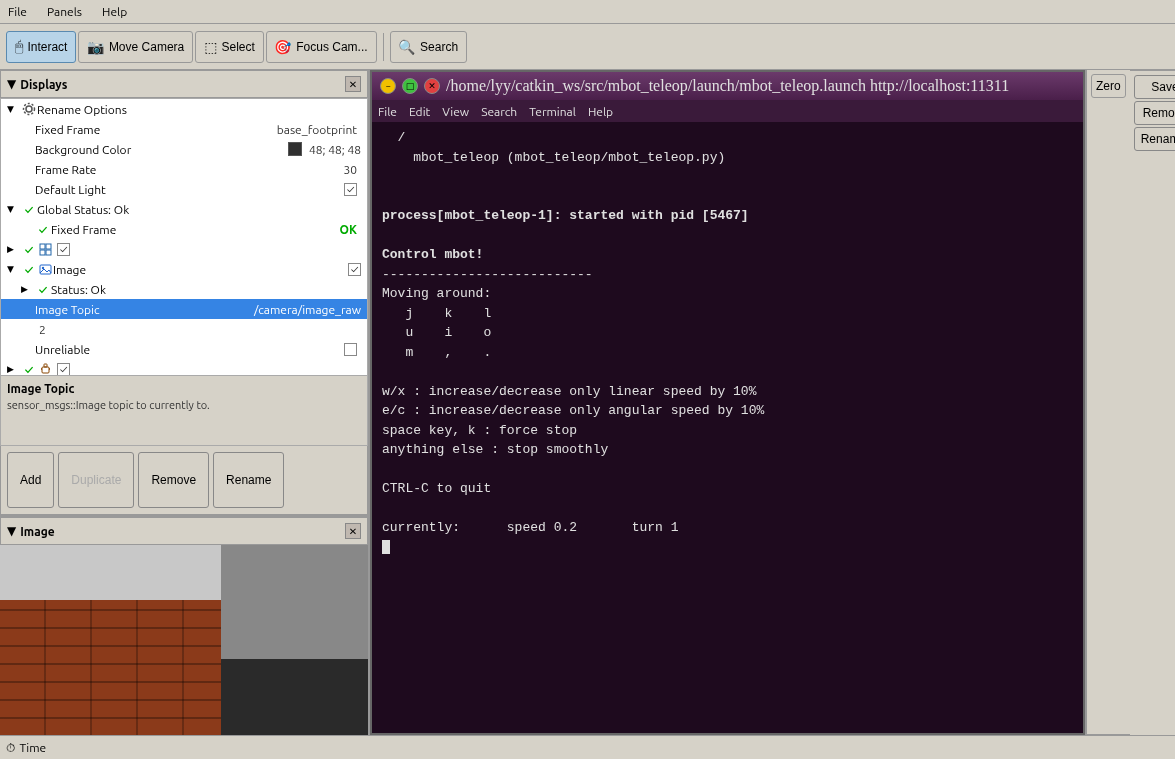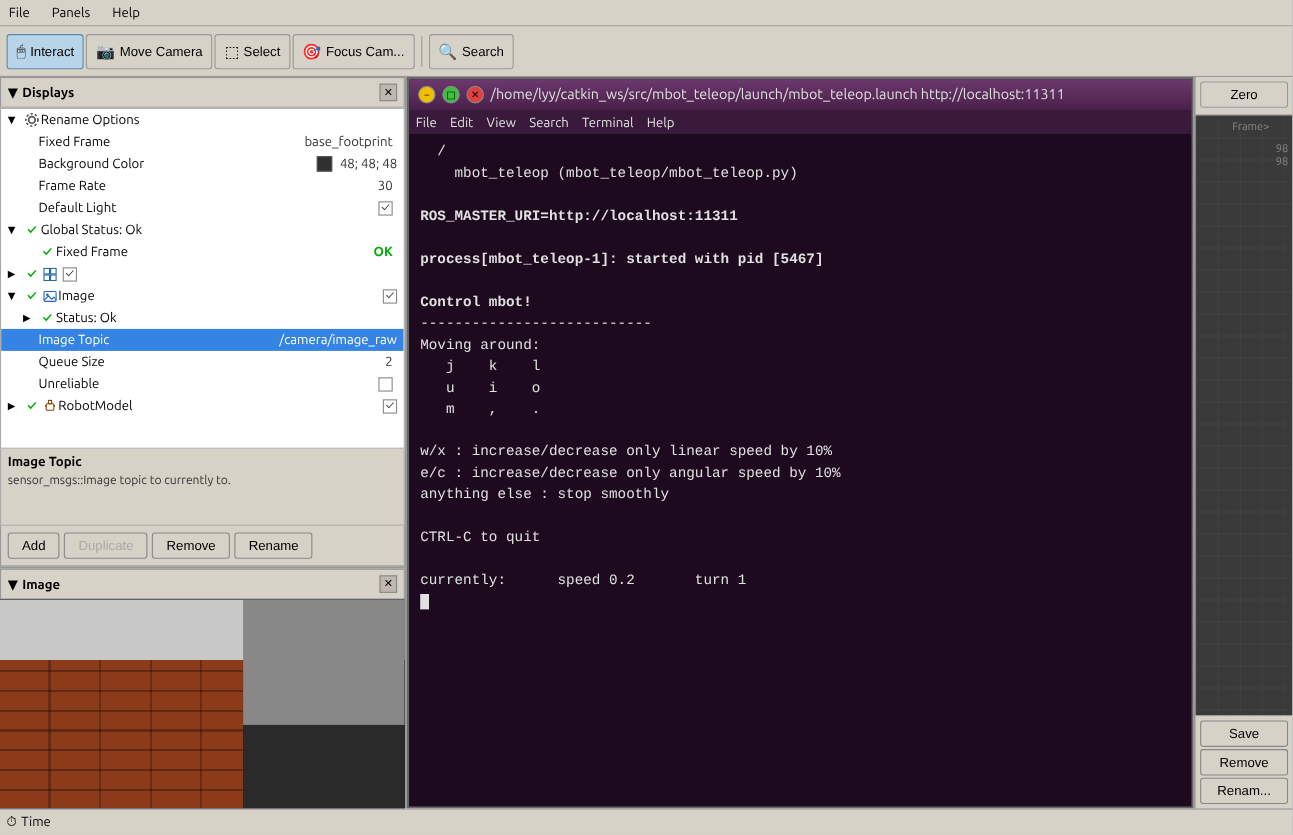--- a/index.html
+++ b/index.html
@@ -180,21 +180,21 @@
     .bottom-buttons {
       display: flex;
       gap: 4px;
       padding: 6px;
       background: #d6d2c8;
       border: 1px solid #999;
       border-top: none;
       flex-shrink: 0;
     }
     .bottom-btn {
-      padding: 4px 12px;
+      padding: 20px 12px;
       background: #d6d2c8;
       border: 1px solid #888;
       border-radius: 3px;
       cursor: pointer;
       font-size: 12px;
     }
     .bottom-btn:disabled { color: #aaa; cursor: default; }
 
     
     .image-panel {
@@ -234,22 +234,23 @@
       background: linear-gradient(to bottom, #6b3a6b, #4a1f4a);
       height: 28px;
       display: flex;
       align-items: center;
       padding: 0 8px;
       gap: 6px;
       flex-shrink: 0;
     }
     .terminal-title {
       color: #e0e0e0;
-      font-size: 13px;
+      font-size: 16px;
       flex: 1;
+      font-family: Liberation Serif, serif;
     }
     .terminal-btn {
       width: 16px;
       height: 16px;
       border-radius: 50%;
       border: 1px solid #888;
       cursor: pointer;
       display: flex;
       align-items: center;
       justify-content: center;
@@ -290,21 +291,21 @@
       height: 14px;
       background: #e0e0e0;
       vertical-align: middle;
     }
 
     
     .right-sidebar {
       width: 90px;
       background: #c8c4bc;
       display: flex;
-      flex-direction: column;
+      flex-direction: row;
       border-left: 2px solid #999;
       flex-shrink: 0;
     }
     .right-sidebar-top {
       padding: 4px;
       background: #d6d2c8;
       border-bottom: 1px solid #999;
     }
     .right-sidebar-btn {
       width: 100%;
@@ -509,21 +510,20 @@
         <div class="tree-row selected">
           <span class="tree-indent" style="width:32px;"></span>
           <span class="tree-label">Image Topic</span>
           <span class="tree-value">/camera/image_raw</span>
           <span style="width:4px;"></span>
         </div>
 
 
         <div class="tree-row">
           <span class="tree-indent" style="width:32px;"></span>
-          <span class="tree-label">Queue Size</span>
           <span class="tree-value">2</span>
           <span style="width:8px;"></span>
         </div>
 
         <div class="tree-row">
           <span class="tree-indent" style="width:32px;"></span>
           <span class="tree-label">Unreliable</span>
           <span class="cb unchecked" style="margin-left:4px;"></span>
           <span style="width:8px;"></span>
         </div>
@@ -534,21 +534,20 @@
           <span class="tree-icon status-ok">✓</span>
           <span class="tree-icon">
             <svg width="13" height="13" viewBox="0 0 13 13">
                 <rect x="3" y="4" width="7" height="6" rx="1" fill="none" stroke="#884400" stroke-width="1"></rect>
                 <rect x="5" y="1" width="3" height="3" rx="0.5" fill="none" stroke="#884400" stroke-width="1"></rect>
                 <line x1="6.5" y1="4" x2="6.5" y2="4" stroke="#884400" stroke-width="1"></line>
                 <line x1="2" y1="6" x2="3" y2="6" stroke="#884400" stroke-width="1.5"></line>
                 <line x1="10" y1="6" x2="11" y2="6" stroke="#884400" stroke-width="1.5"></line>
               </svg>
           </span>
-          <span class="tree-label">RobotModel</span>
           <span class="cb checked" style="margin-left:4px;"></span>
           <span style="width:4px;"></span>
         </div>
 
       </div>
 
       <div class="description-area">
         <div class="desc-title">Image Topic</div>
         <div class="desc-text">sensor_msgs::Image topic to currently to.</div>
       </div>
@@ -604,33 +603,33 @@
       <span class="terminal-menuitem">Edit</span>
       <span class="terminal-menuitem">View</span>
       <span class="terminal-menuitem">Search</span>
       <span class="terminal-menuitem">Terminal</span>
       <span class="terminal-menuitem">Help</span>
     </div>
     <div class="terminal-body">
       <div class="term-line">  /</div>
       <div class="term-line">    mbot_teleop (mbot_teleop/mbot_teleop.py)</div>
       <div class="term-line">&nbsp;</div>
-      <div class="term-line"><span class="term-bold">ROS_MASTER_URI=http://localhost:11311</span></div>
       <div class="term-line">&nbsp;</div>
       <div class="term-line term-bold">process[mbot_teleop-1]: started with pid [5467]</div>
       <div class="term-line">&nbsp;</div>
       <div class="term-line term-bold">Control mbot!</div>
       <div class="term-line">---------------------------</div>
       <div class="term-line">Moving around:</div>
       <div class="term-line">   j    k    l</div>
       <div class="term-line">   u    i    o</div>
       <div class="term-line">   m    ,    .</div>
       <div class="term-line">&nbsp;</div>
       <div class="term-line">w/x : increase/decrease only linear speed by 10%</div>
       <div class="term-line">e/c : increase/decrease only angular speed by 10%</div>
+      <div class="term-line">space key, k : force stop</div>
       <div class="term-line">anything else : stop smoothly</div>
       <div class="term-line">&nbsp;</div>
       <div class="term-line">CTRL-C to quit</div>
       <div class="term-line">&nbsp;</div>
       <div class="term-line">currently:      speed 0.2       turn 1</div>
       <div class="term-line"><span class="term-cursor"></span></div>
     </div>
   </div>
 
   <div class="right-sidebar">

